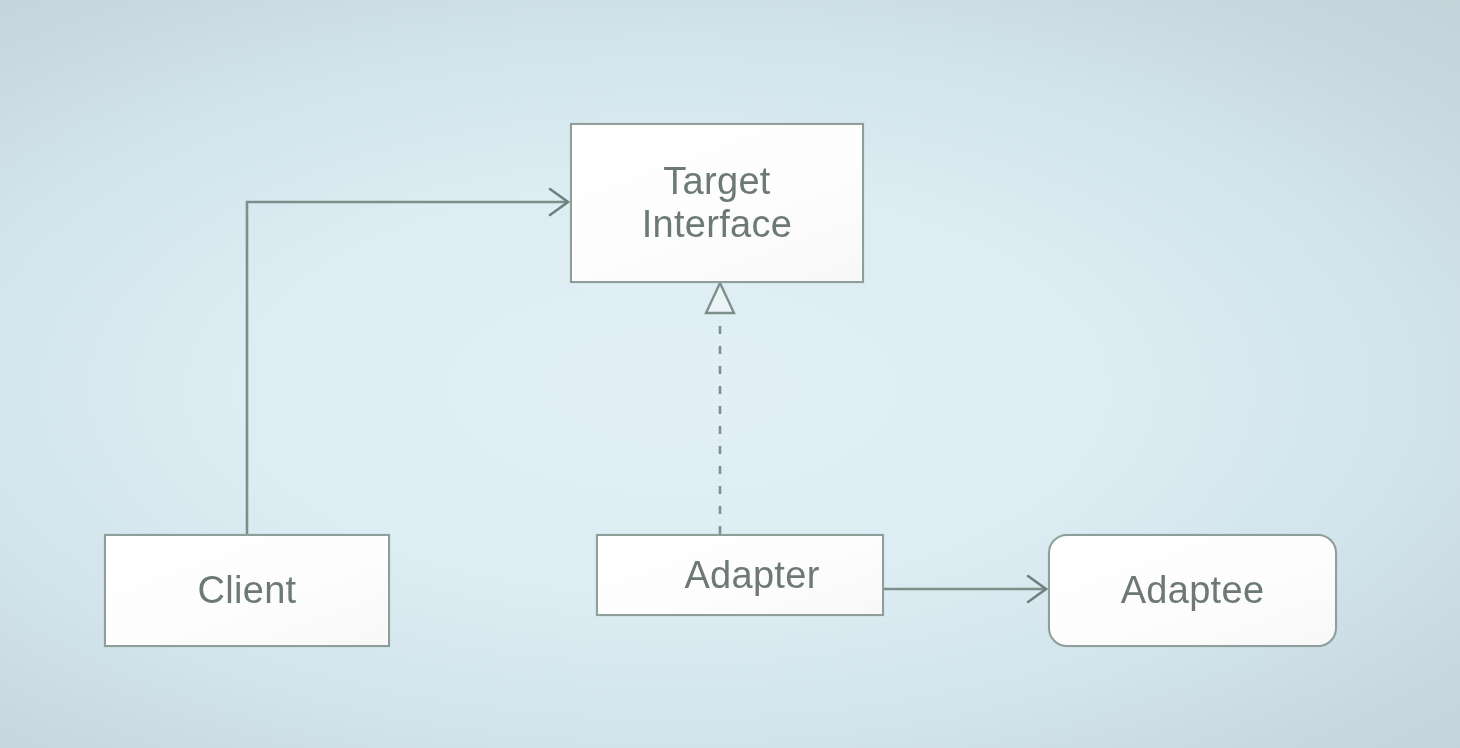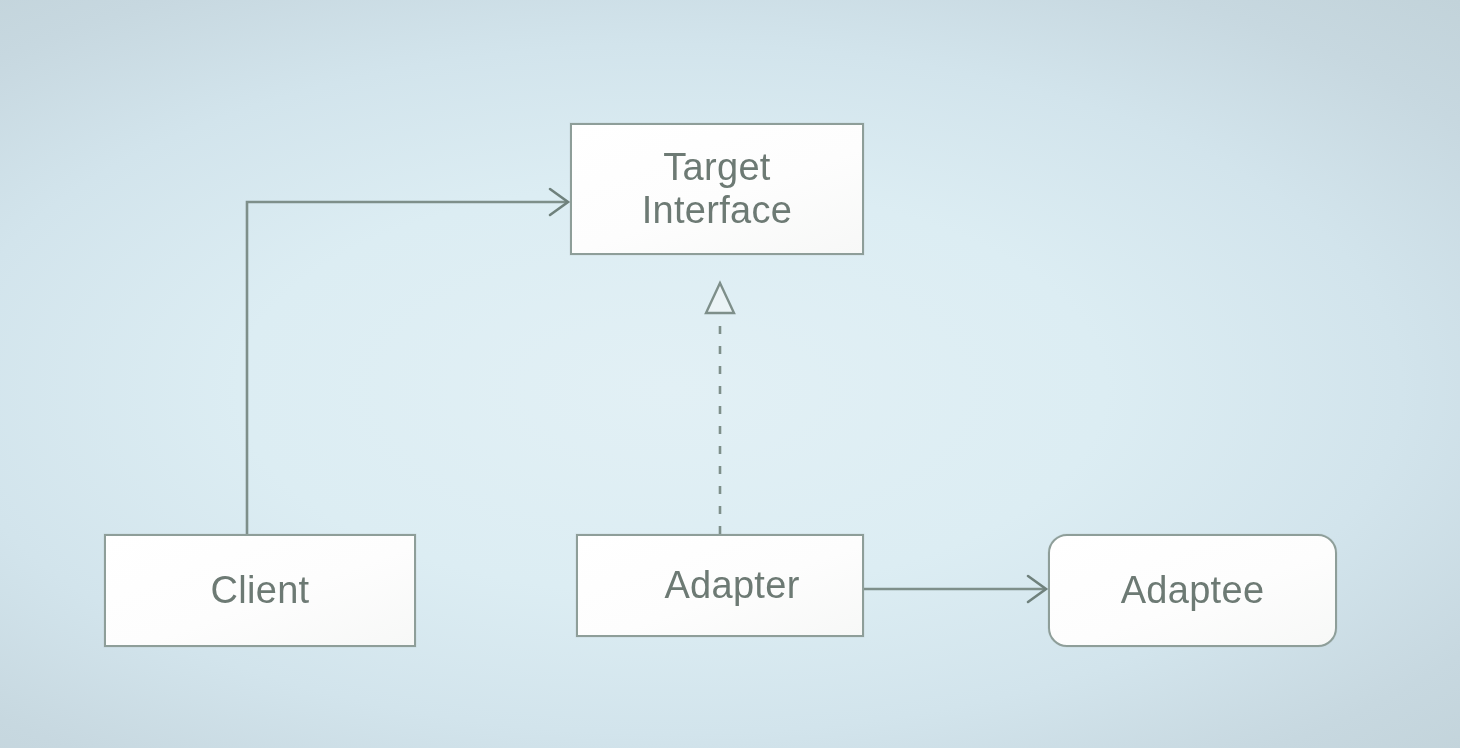--- a/index.html
+++ b/index.html
@@ -54,23 +54,23 @@
     color: #6d7a74;
     font-family: "Liberation Sans", sans-serif;
     font-size: 38px;
     font-weight: 300;
     line-height: 1.13;
     letter-spacing: 0.3px;
     white-space: pre-line;
     -webkit-font-smoothing: antialiased;
   }
 
-  #node-target   { left: 570px;  top: 123px; width: 294px; height: 132px; }
-  #node-client   { left: 104px;  top: 534px; width: 312px; height: 113px; }
-  #node-adapter  { left: 576px;  top: 534px; width: 288px; height: 103px; padding-left: 24px; }
+  #node-target   { left: 570px;  top: 123px; width: 294px; height: 160px; }
+  #node-client   { left: 104px;  top: 534px; width: 286px; height: 113px; }
+  #node-adapter  { left: 596px;  top: 534px; width: 288px; height: 82px; padding-left: 24px; }
   #node-adaptee  { left: 1048px; top: 534px; width: 289px; height: 113px; border-radius: 19px; }
 </style>
 </head>
 <body>
 
 <div id="canvas">
 
   <svg id="wires" viewBox="0 0 1460 748" width="1460" height="748" xmlns="http://www.w3.org/2000/svg">
 
     <g>

